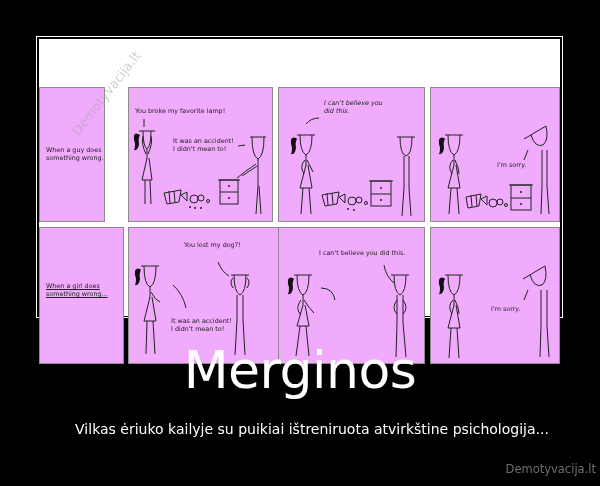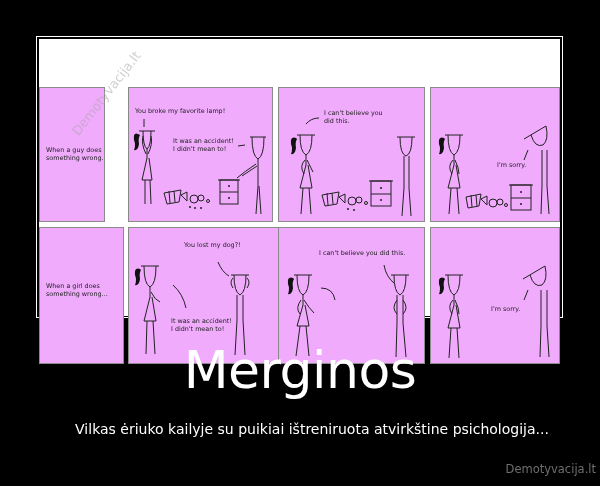--- a/index.html
+++ b/index.html
@@ -79,21 +79,21 @@
         <circle cx="73" cy="113" r="4"></circle>
           <circle cx="80" cy="112" r="3"></circle>
         <circle cx="87" cy="115" r="1.5"></circle>
       </g>
       <path d="M17 50 Q11 48 12 56 Q14 61 12 66 Q16 67 17 60 Q16 54 18 51 Z" fill="#111"></path>
       <circle cx="102" cy="100" r="1" fill="#222"></circle>
         <circle cx="102" cy="112" r="1" fill="#222"></circle>
       <circle cx="69" cy="121" r="1" fill="#222"></circle>
         <circle cx="75" cy="122" r="1" fill="#222"></circle>
     </svg>
-    <div class="ptext" style="left:45px;top:21px;">I can't believe you
+    <div class="ptext" style="left:45px;top:11px;font-style:italic;">I can't believe you
 did this.</div>
   </div>
 
   <div class="panel" style="left:391px;top:0;width:130px;height:135px;">
     <svg width="130" height="135">
       <g stroke="#222" stroke-width="1" fill="none">
         <path d="M14 47 L32 47 M17 47 Q17 64 23 67 Q29 64 29 47"></path>
         <path d="M23 67 L23 77 M23 77 L17 100 L29 100 L25 77 M20 100 L18 126 M26 100 L28 126"></path>
         <path d="M22 72 Q16 78 21 86 M24 72 Q28 80 28 86"></path>
         <path d="M93 51 L115 38 M100 47 Q104 60 112 57 Q118 52 115 38"></path>
@@ -109,21 +109,21 @@
         <circle cx="75" cy="117" r="1.5"></circle>
       </g>
       <path d="M13 50 Q7 48 8 56 Q10 61 8 66 Q12 67 13 60 Q12 54 14 51 Z" fill="#111"></path>
       <circle cx="90" cy="104" r="1" fill="#222"></circle>
         <circle cx="90" cy="116" r="1" fill="#222"></circle>
     </svg>
     <div class="ptext" style="left:66px;top:73px;">I'm sorry.</div>
   </div>
 
   <div class="panel" style="left:0;top:140px;width:85px;height:137px;">
-    <div class="ptext" style="left:6px;top:54px;">When a girl does
+    <div class="ptext" style="left:6px;top:54px;text-decoration:underline;">When a girl does
 something wrong...</div>
   </div>
 
   <div class="panel" style="left:89px;top:140px;width:160px;height:137px;">
     <svg width="145" height="137">
       <g stroke="#222" stroke-width="1" fill="none">
         <path d="M89 34 Q93 44 100 48"></path>
         <path d="M102 47 L120 47 M105 47 Q105 64 111 67 Q117 64 117 47"></path>
         <path d="M104 60 Q100 54 104 50 M118 60 Q122 54 118 50"></path>
         <path d="M108 67 L108 92 M114 67 L114 92 M108 92 L106 127 M114 92 L116 127"></path>

